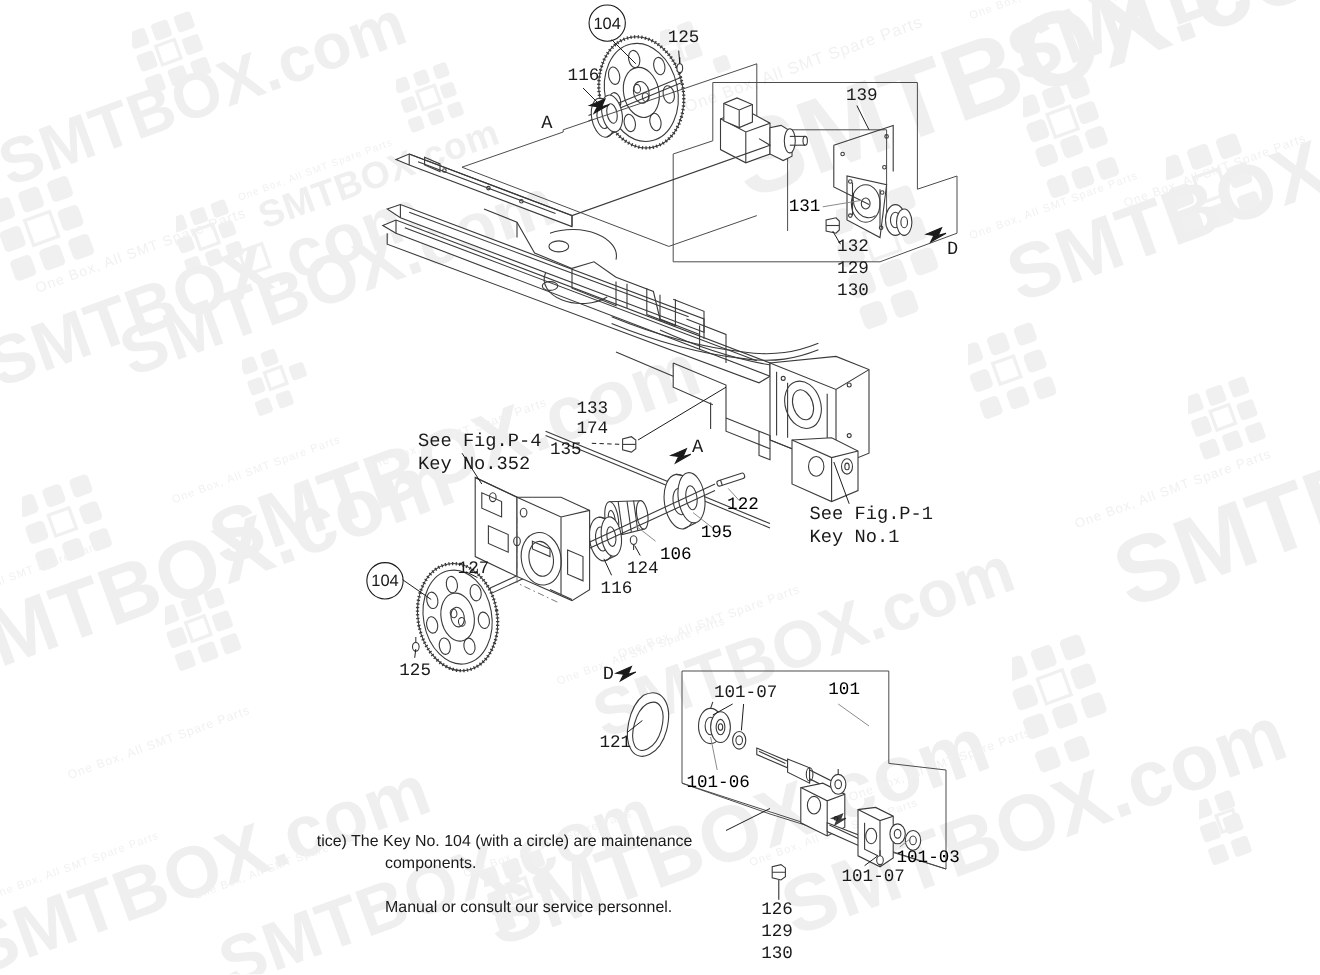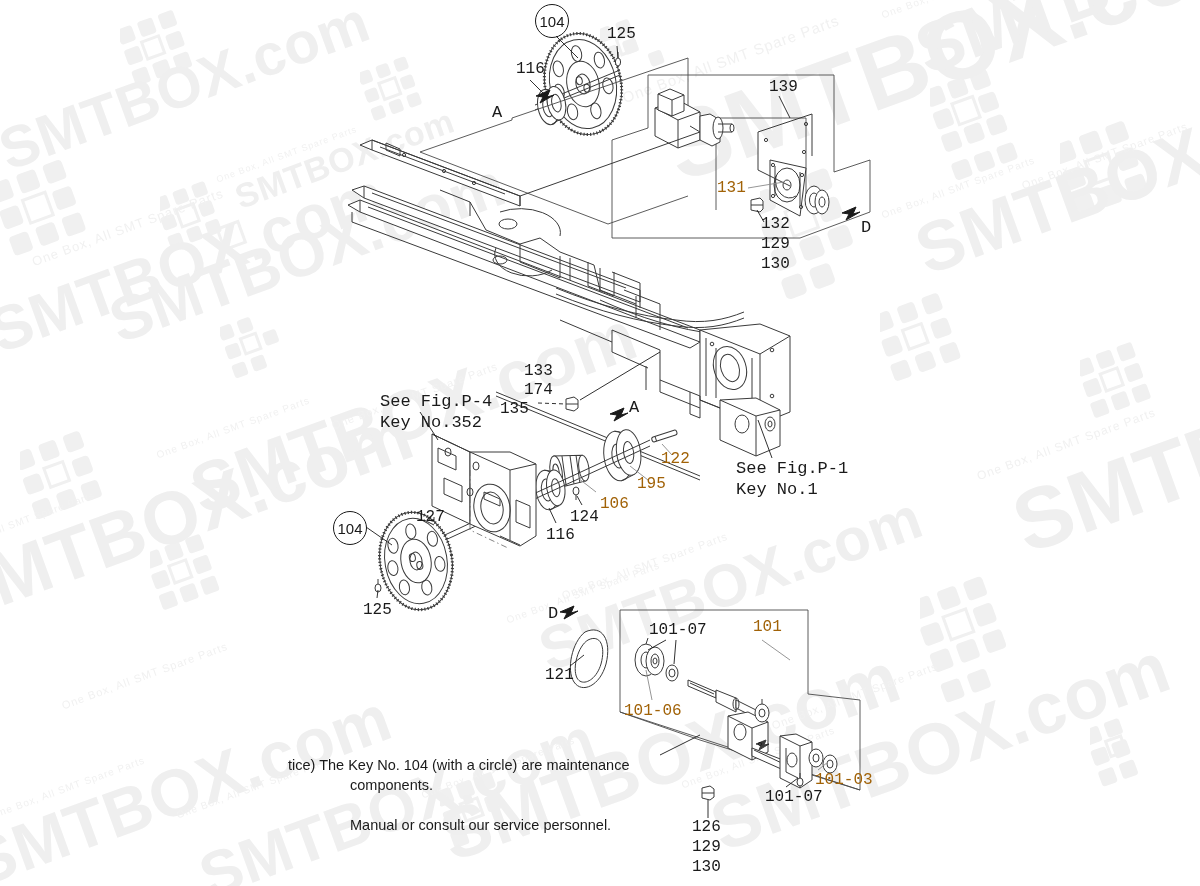--- a/index.html
+++ b/index.html
@@ -61,21 +61,21 @@
 
   
   .lbl {
     position: absolute;
     font-family: Liberation Mono, monospace;
     font-size: 16px;
     color: #1a1a1a;
     white-space: pre;
     line-height: 19px;
   }
-  .lbl.gray { color: #a16207; }
+  .lbl.gray { color: #000000; }
   .lbl.big  { font-size: 17px; }
   .lbl.arrowletter {
     font-size: 17px;
     font-weight: normal;
   }
   .circled {
     position: absolute;
     width: 34px;
     height: 34px;
     border: 1.4px solid #1a1a1a;

